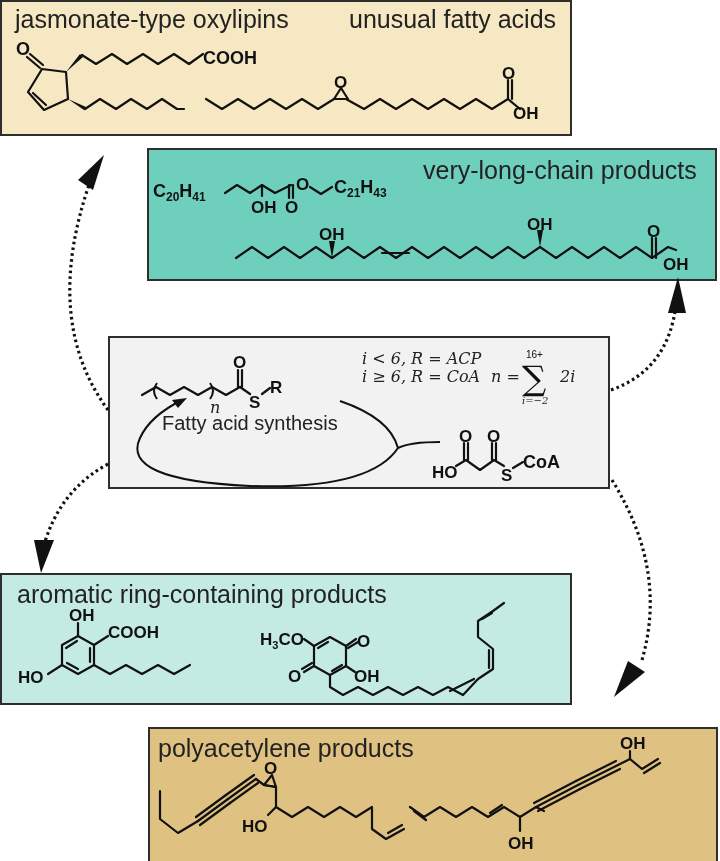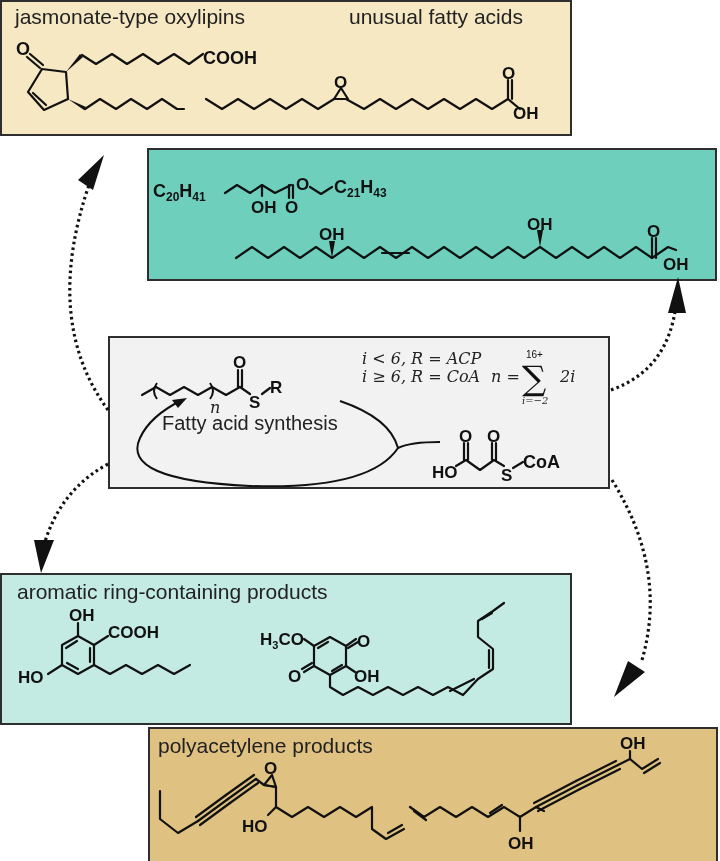--- a/index.html
+++ b/index.html
@@ -1,19 +1,19 @@
 <!DOCTYPE html>
 <html><head>
 <meta charset="utf-8">
 <style>
   html, body { margin:0; padding:0; background:#ffffff; }
   body { width:720px; height:861px; position:relative; overflow:hidden;
          font-family:"Liberation Sans", sans-serif; color:#1a1a1a; }
   .box { position:absolute; border:2px solid #2e2e2e; box-sizing:border-box; }
-  .box-title { position:absolute; font-size:21px; color:#222; white-space:nowrap; }
+  .box-title { position:absolute; font-size:25px; color:#222; white-space:nowrap; }
   svg.struct { position:absolute; overflow:visible; }
   svg text { font-family:"Liberation Sans", sans-serif; font-weight:bold; fill:#111; }
   .bond { fill:none; stroke:#111; stroke-width:2.2; stroke-linejoin:round; stroke-linecap:round; }
   .math { font-family:"DejaVu Serif", serif; font-style:italic; font-weight:normal; fill:#222; }
   #arrows { position:absolute; left:0; top:0; width:720px; height:861px; pointer-events:none; }
   .dotted { fill:none; stroke:#111; stroke-width:3.2; stroke-dasharray:2.6 3.2; }
 </style>
 </head>
 <body>
 
@@ -41,20 +41,21 @@
     <polyline class="bond" points="132,97 139,86 146,97"></polyline>
     <text x="132" y="86" font-size="17">O</text>
     <line class="bond" x1="306" y1="97" x2="306" y2="78"></line>
     <line class="bond" x1="310" y1="97" x2="310" y2="78"></line>
     <text x="300" y="77" font-size="17">O</text>
     <text x="311" y="117" font-size="17">OH</text>
   </svg>
 </div>
 
 <div class="box" style="left:147px;top:148px;width:570px;height:133px;background:#6fcfbd;">
+  <div class="box-title" style="left:274px;top:6px;">very-long-chain products</div>
   <svg class="struct" style="left:0;top:0;" width="300" height="133">
     <text x="4" y="47" font-size="18"><tspan>C</tspan><tspan font-size="12" dy="4">20</tspan><tspan dy="-4">H</tspan><tspan font-size="12" dy="4">41</tspan></text>
     <polyline class="bond" points="76,43 88,35 101,43 113,35 126,43 142,35"></polyline>
     <line class="bond" x1="113" y1="35" x2="113" y2="46"></line>
     <text x="102" y="63" font-size="17">OH</text>
     <line class="bond" x1="140" y1="35" x2="140" y2="48"></line>
     <line class="bond" x1="144" y1="35" x2="144" y2="48"></line>
     <text x="136" y="63" font-size="17">O</text>
     <text x="147" y="40" font-size="17">O</text>
     <polyline class="bond" points="161,37 172,44 183,37"></polyline>
@@ -110,21 +111,21 @@
     <text x="349" y="104" font-size="17">O</text>
     <line class="bond" x1="382" y1="122" x2="382" y2="105"></line>
     <line class="bond" x1="386" y1="122" x2="386" y2="105"></line>
     <text x="377" y="104" font-size="17">O</text>
     <text x="391" y="143" font-size="17">S</text>
     <line class="bond" x1="403" y1="130" x2="413" y2="124"></line>
     <text x="413" y="130" font-size="18">CoA</text>
   </svg>
 </div>
 
-<div class="box" style="left:0;top:573px;width:572px;height:152px;background:#c4ebe3;">
+<div class="box" style="left:0;top:573px;width:572px;height:132px;background:#c4ebe3;">
   <div class="box-title" style="left:15px;top:5px;">aromatic ring-containing products</div>
   <svg class="struct" style="left:0;top:0;" width="220" height="132">
     <polygon class="bond" points="76,61 92,70 92,90 76,99 60,90 60,70"></polygon>
     <line class="bond" x1="88" y1="73" x2="88" y2="87"></line>
     <line class="bond" x1="64" y1="73" x2="75" y2="66"></line>
     <line class="bond" x1="65" y1="88" x2="76" y2="94"></line>
     <line class="bond" x1="76" y1="61" x2="76" y2="48"></line>
     <text x="67" y="46" font-size="17">OH</text>
     <line class="bond" x1="92" y1="70" x2="106" y2="61"></line>
     <text x="106" y="63" font-size="17">COOH</text>

